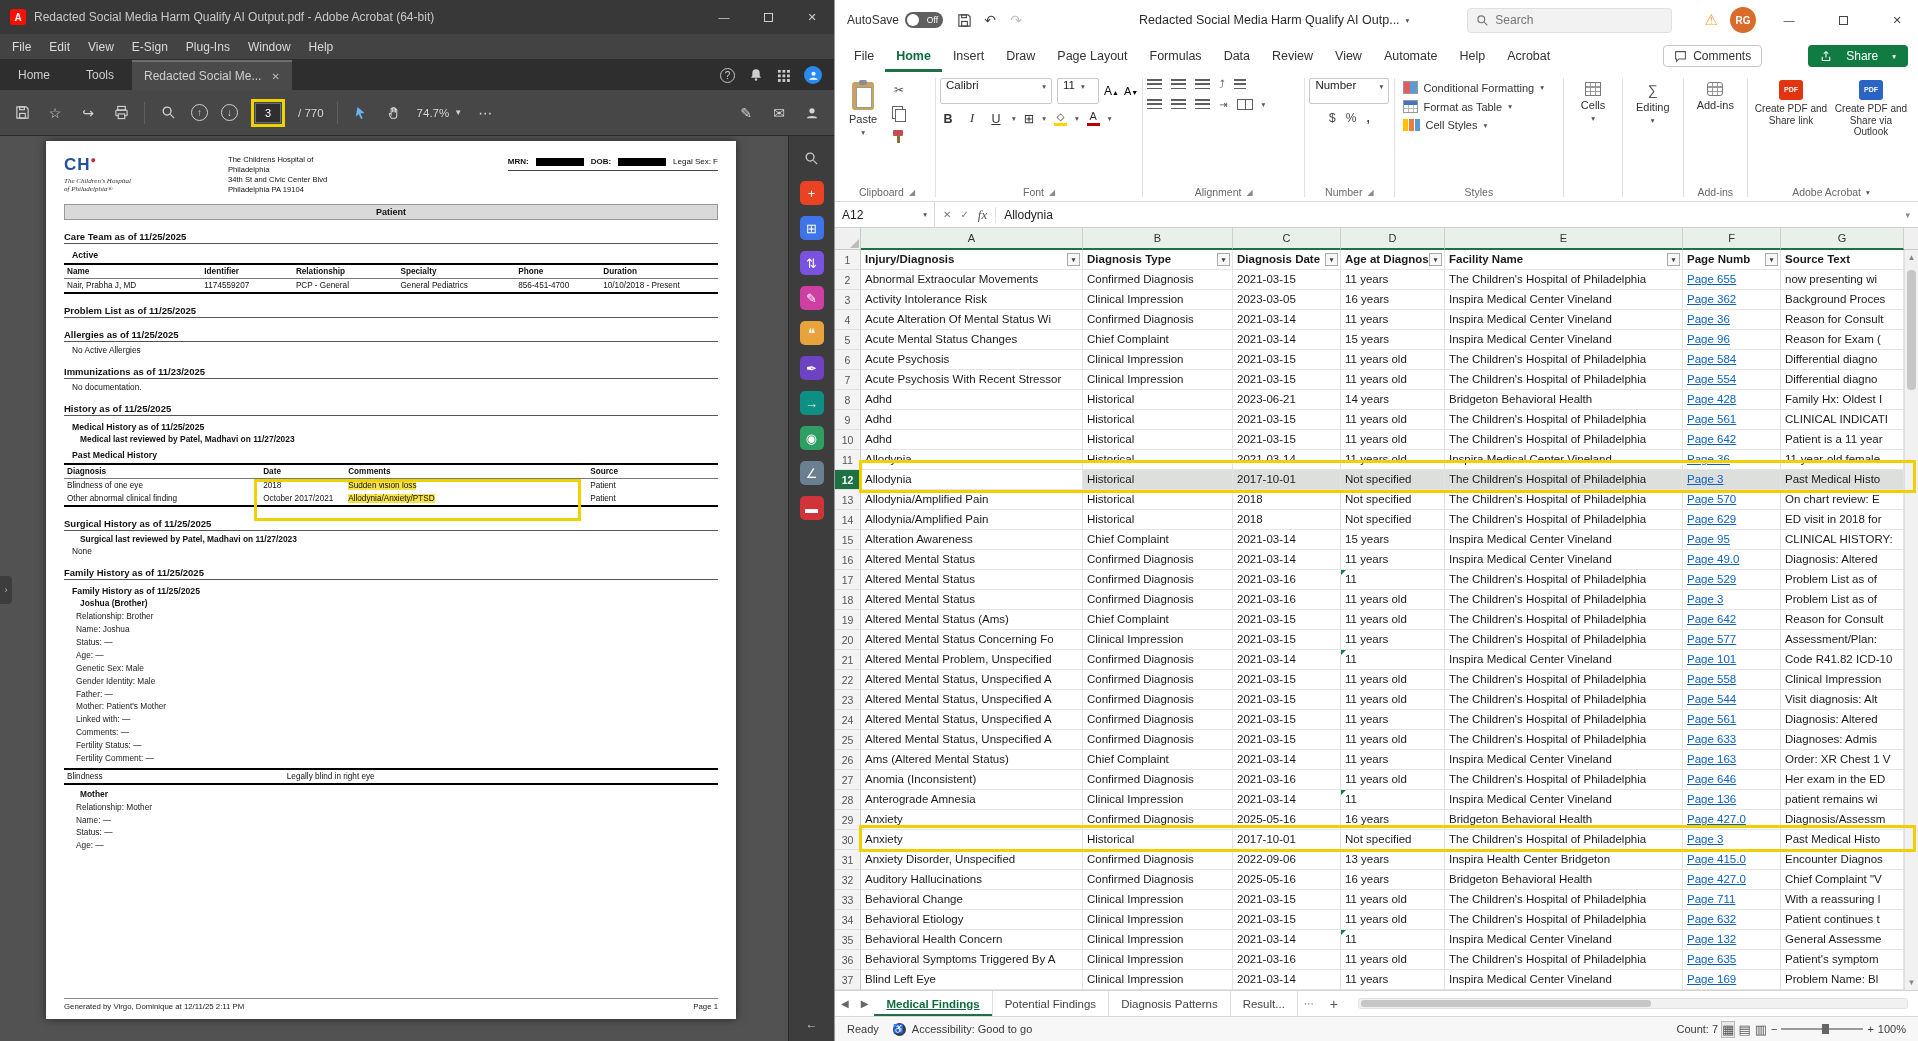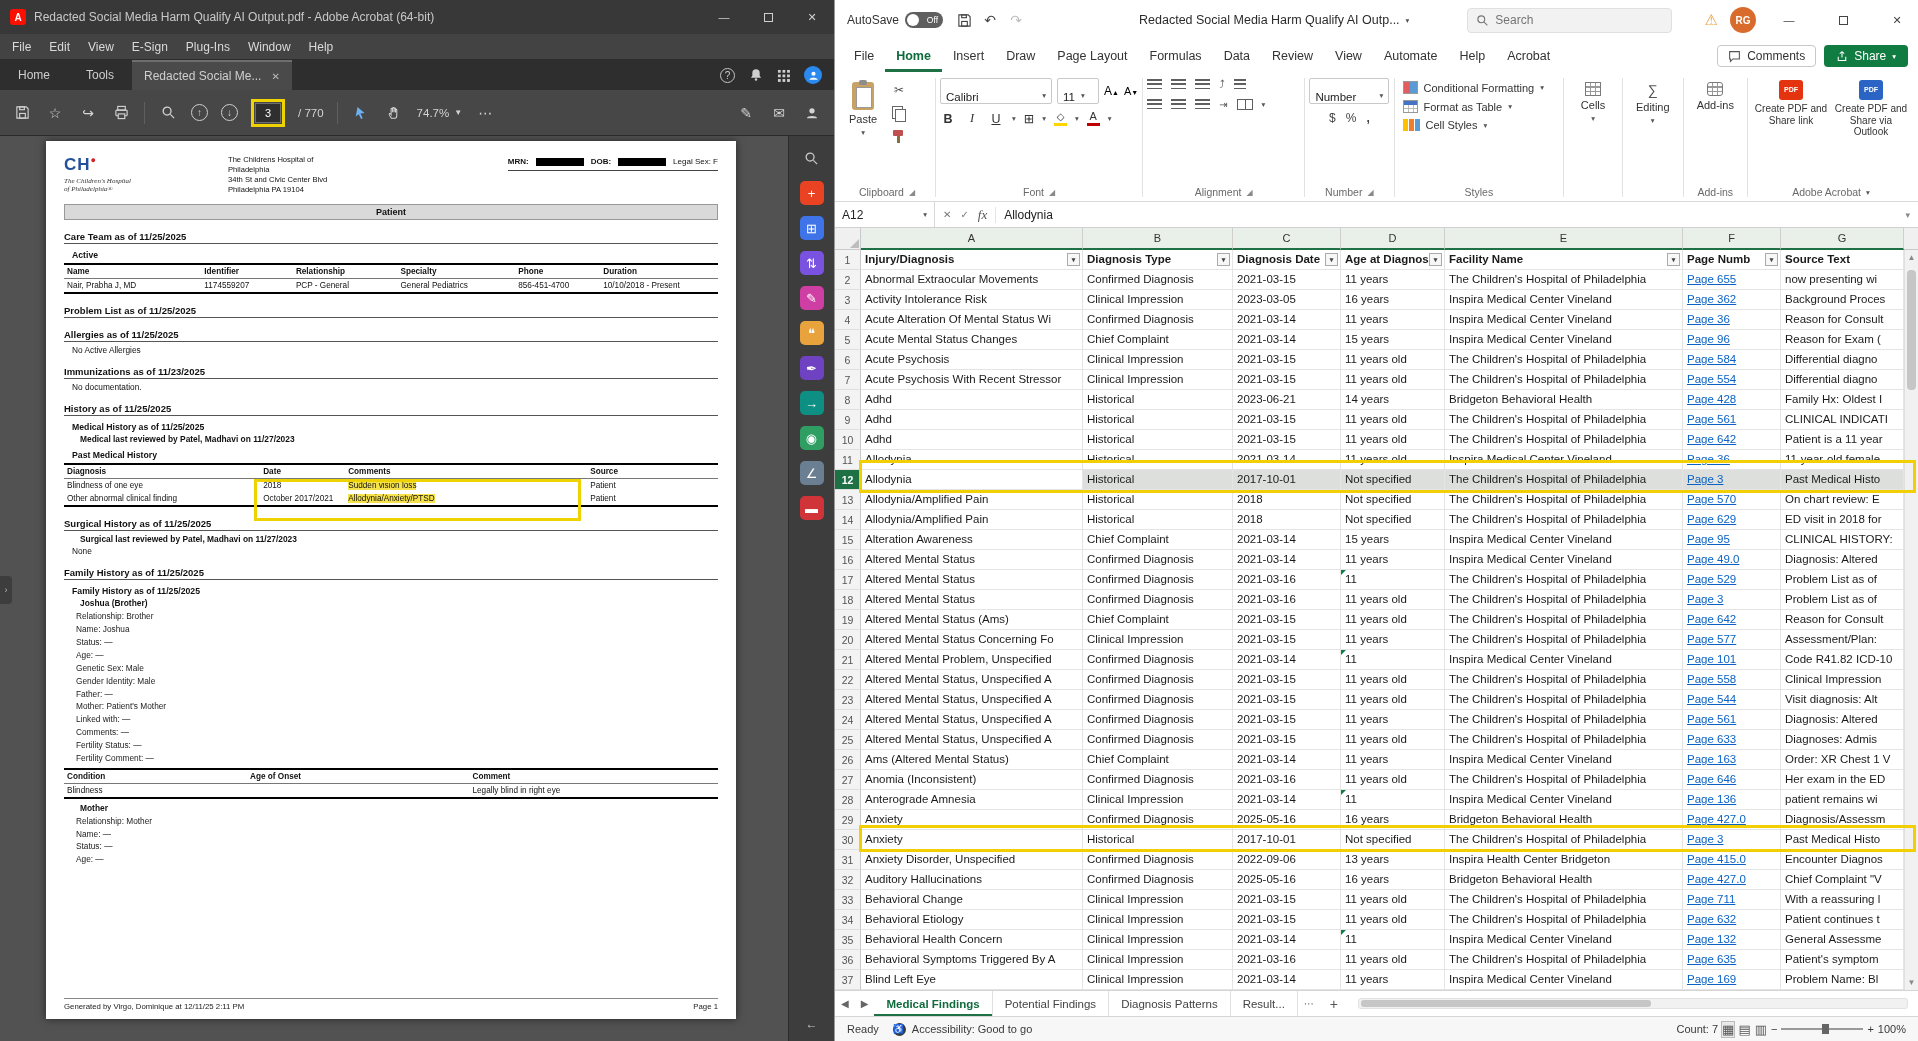--- a/index.html
+++ b/index.html
@@ -82,42 +82,42 @@
   .x-tright { margin-left:auto; display:flex; align-items:center; gap:12px; }
   .warn { color:#e8a33d; font-size:15px; }
   .rgav { width:26px; height:26px; border-radius:50%; background:#d96c2c; color:#fff; font-size:10px; font-weight:bold; display:flex; align-items:center; justify-content:center; }
   .xwc { width:42px; height:40px; display:flex; align-items:center; justify-content:center; color:#444; font-size:11px; }
 
   .x-tabsrow { height:32px; display:flex; align-items:stretch; padding-left:8px; font-size:12.5px; color:#333; background:#fff; }
   .xtab { display:flex; align-items:center; padding:0 11px; }
   .xtab.active { color:#0f6b3c; font-weight:bold; box-shadow:inset 0 -3px 0 #1e7145; }
   .x-tabsright { margin-left:auto; display:flex; align-items:center; gap:8px; padding-right:10px; }
   .btn-comments { display:flex; align-items:center; gap:6px; border:1px solid #c8c8c8; border-radius:4px; padding:3px 10px; font-size:12px; color:#333; }
-  .btn-share { display:flex; align-items:center; gap:6px; background:#107c41; color:#fff; border-radius:4px; padding:4px 12px; font-size:12px; }
+  .btn-share { display:flex; align-items:center; gap:14px; background:#107c41; color:#fff; border-radius:4px; padding:4px 12px; font-size:12px;margin-left:38px; }
 
   .x-ribbon { height:130px; border-bottom:1px solid #d9d9d9; display:flex; align-items:stretch; padding:4px 4px 0; background:#fff; }
   .rgrp { display:flex; flex-direction:column; padding:2px 4px 0; position:relative; }
   .rbody { flex:1; display:flex; gap:6px; align-items:flex-start; }
   .rlabel { height:18px; text-align:center; font-size:10.5px; color:#6a6a6a; display:flex; align-items:center; justify-content:center; gap:5px; }
   .dlg { font-size:8px; color:#8a8a8a; }
   .rsep { width:1px; background:#e2e2e2; margin:2px 0 4px; }
   .bigbtn { display:flex; flex-direction:column; align-items:center; justify-content:center; gap:3px; font-size:11px; color:#333; padding:4px 6px; border-radius:3px; }
   .dd { font-size:7.5px; color:#555; }
   .clip-ico { width:22px; height:28px; background:#c8a165; border-radius:3px; position:relative; }
   .clip-ico::after { content:""; position:absolute; left:4px; top:5px; width:14px; height:19px; background:#fff; border:1px solid #999; }
   .clip-ico::before { content:""; position:absolute; left:7px; top:-2px; width:8px; height:5px; background:#8d8d8d; border-radius:2px; z-index:1; }
   .mini-col { display:flex; flex-direction:column; gap:5px; padding-top:3px; }
   .mi { width:20px; height:18px; display:flex; align-items:center; justify-content:center; font-size:12px; color:#444; }
   .copy-ico { position:relative; }
   .copy-ico::before { content:""; position:absolute; width:9px; height:11px; border:1px solid #666; background:#fff; left:3px; top:2px; }
   .copy-ico::after { content:""; position:absolute; width:9px; height:11px; border:1px solid #666; background:#fff; left:6px; top:5px; }
   .brush-ico { position:relative; }
   .brush-ico::before { content:""; position:absolute; left:4px; top:3px; width:10px; height:6px; background:#c0504d; border-radius:1px; }
   .brush-ico::after { content:""; position:absolute; left:8px; top:9px; width:3px; height:7px; background:#8a6d3b; }
-  .selbox { border:1px solid #c9c9c9; border-radius:2px; height:22px; display:flex; align-items:flex-start; padding:12px 5px; gap:6px; font-size:11.5px; color:#222; background:#fff; }
+  .selbox { border:1px solid #c9c9c9; border-radius:2px; height:22px; display:flex; align-items:flex-end; padding:12px 5px; gap:6px; font-size:11.5px; color:#222; background:#fff; }
   .fontrow { display:flex; gap:5px; align-items:center; }
   .fbrow { display:flex; gap:8px; align-items:center; margin-top:7px; font-size:12.5px; color:#333; }
   .bi { width:16px; text-align:center; }
   .colorbar { display:inline-flex; flex-direction:column; align-items:center; line-height:1; font-size:12px; }
   .colorbar .bar { width:13px; height:3px; margin-top:1px; }
   .lines { width:15px; height:11px; background:repeating-linear-gradient(to bottom,#5f5f5f 0 1.6px, transparent 1.6px 4.4px); }
   .alrow { display:flex; gap:9px; align-items:center; }
   .alrow + .alrow { margin-top:9px; }
   .mergebox { width:16px; height:11px; border:1px solid #5f5f5f; position:relative; }
   .mergebox::after { content:""; position:absolute; left:50%; top:0; bottom:0; width:1px; background:#5f5f5f; }
@@ -165,21 +165,21 @@
   .gtri::before { content:""; position:absolute; left:0; top:0; border-top:5px solid #107c41; border-right:5px solid transparent; }
   .ybox { position:absolute; border:3px solid #f2cf02; left:24px; right:2px; pointer-events:none; z-index:5; }
   .x-vscroll { position:absolute; right:0; top:22px; bottom:0; width:14px; background:#f1f1f1; border-left:1px solid #e0e0e0; font-size:8px; color:#888; text-align:center; }
   .vthumb { position:absolute; left:2px; right:2px; top:20px; height:120px; background:#c6c6c6; border-radius:4px; }
   .varr-t { position:absolute; top:3px; left:0; right:0; }
   .varr-b { position:absolute; bottom:3px; left:0; right:0; }
 
   .x-sheets { height:26px; display:flex; align-items:stretch; border-top:1px solid #d4d4d4; background:#fff; font-size:11.5px; color:#444; }
   .stnav { display:flex; align-items:center; padding:0 6px; color:#666; font-size:10px; }
   .stab { display:flex; align-items:center; padding:0 12px; border-right:1px solid #e0e0e0; white-space:nowrap; }
-  .stab.active { color:#0f6b3c; font-weight:bold; box-shadow:inset 0 -2px 0 #1e7145; }
+  .stab.active { color:#0f6b3c; font-weight:bold; box-shadow:inset 0 -2px 0 #1e7145;text-decoration:underline; }
   .stplus { display:flex; align-items:center; padding:0 10px; color:#555; font-size:14px; }
   .hscroll { flex:1; margin:7px 10px; background:#f1f1f1; border:1px solid #e2e2e2; position:relative; border-radius:3px; }
   .hthumb { position:absolute; left:2px; top:1px; bottom:1px; width:290px; background:#c6c6c6; border-radius:3px; }
 
   .x-status { height:25px; border-top:1px solid #d6d6d6; background:#f7f7f7; display:flex; align-items:center; font-size:11px; color:#3a3a3a; padding:0 12px; gap:14px; }
   .accico { width:13px; height:13px; border-radius:50%; background:#3a3a3a; color:#fff; font-size:9px; display:flex; align-items:center; justify-content:center; }
   .x-sright { margin-left:auto; display:flex; align-items:center; gap:4px; }
   .viewico { font-size:13px; color:#555; }
   .viewico.sel { outline:1px solid #bbb; background:#eaeaea; }
   .ztrack { width:82px; height:2px; background:#9a9a9a; position:relative; }
@@ -390,25 +390,20 @@
 Genetic Sex:  Male
 Gender Identity:  Male
 Father:  —
 Mother:  Patient's Mother
 Linked with:  —
 Comments:  —
 Fertility Status:  —
 Fertility Comment:  —</div>
             <table class="ptab">
               <tbody>
-                  <tr class="th">
-                <td style="width:28%">Condition</td>
-                <td style="width:34%">Age of Onset</td>
-                <td style="width:38%">Comment</td>
-              </tr>
               <tr>
                 <td>Blindness</td>
                 <td></td>
                 <td>Legally blind in right eye</td>
               </tr>
             </tbody>
               </table>
             <div class="sb2">Mother</div>
             <div class="fields">Relationship:  Mother
 Name:  —

